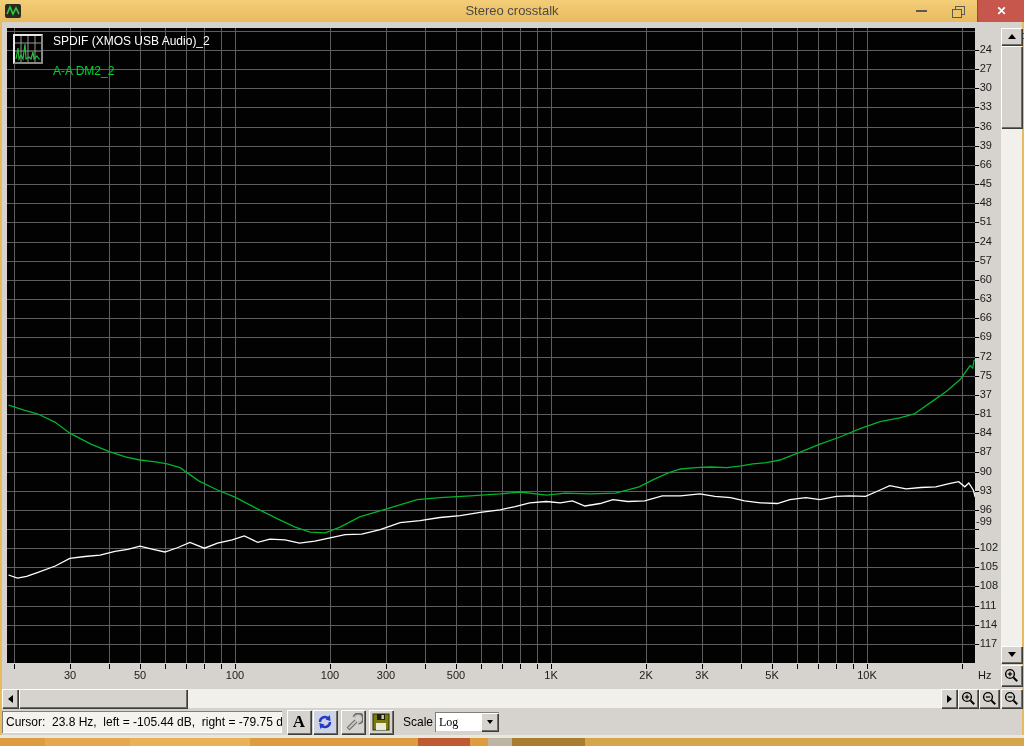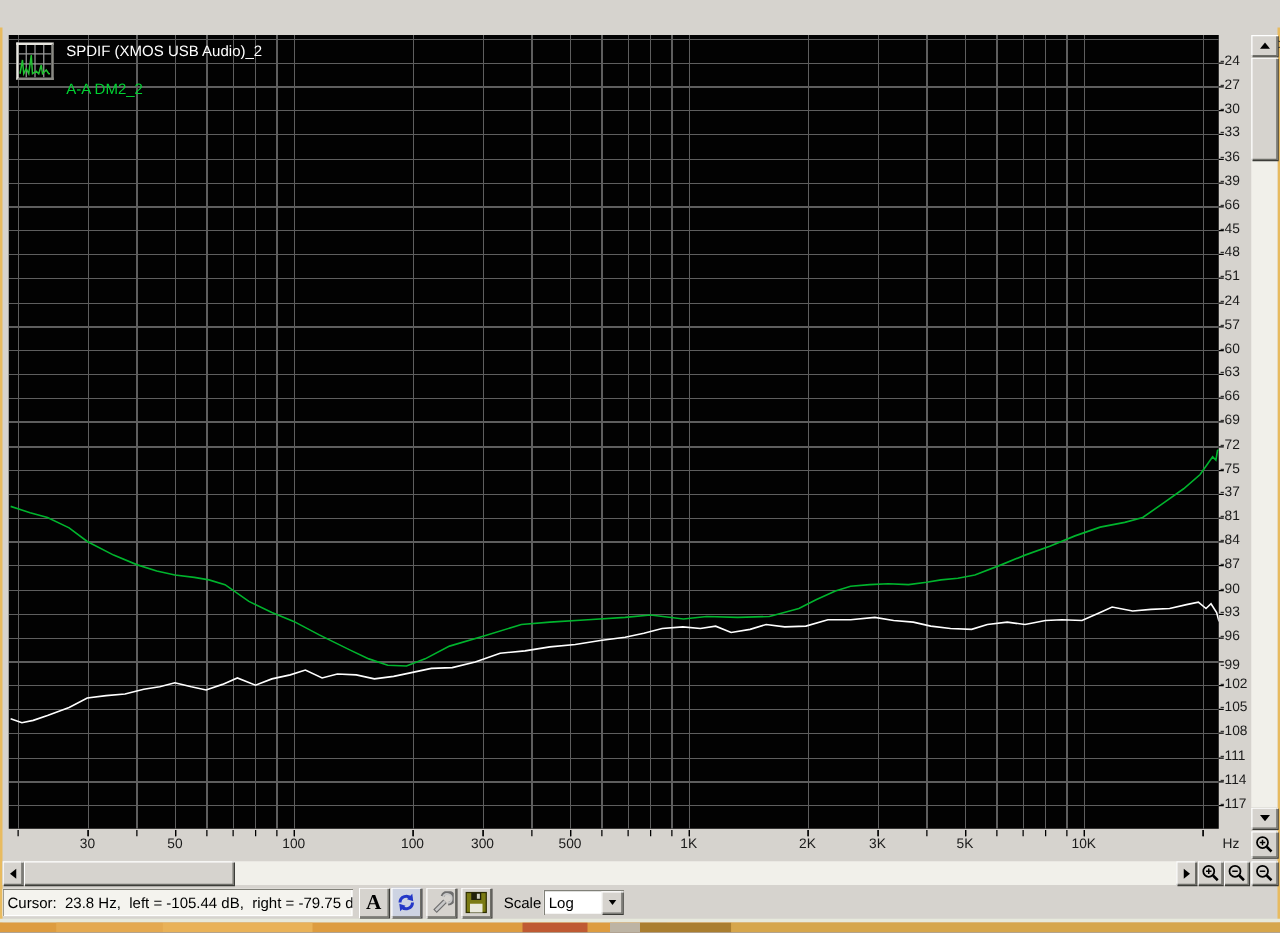--- a/index.html
+++ b/index.html
@@ -38,32 +38,51 @@
   .tri-down{width:0;height:0;border:4px solid transparent;border-top:5px solid #000;margin-bottom:-4px;}
   .tri-left{width:0;height:0;border:4px solid transparent;border-right:5px solid #000;margin-left:-4px;}
   .tri-right{width:0;height:0;border:4px solid transparent;border-left:5px solid #000;margin-right:-4px;}
   .statusbox{position:absolute;left:2px;top:711px;width:280px;height:22px;font-size:12px;
     color:#000;white-space:pre;line-height:22px;padding-left:4px;box-sizing:border-box;overflow:hidden;}
   .toolbtn{position:absolute;top:710px;width:24px;height:24px;display:flex;align-items:center;justify-content:center;}
   .fontA{font-family:"Liberation Serif",serif;font-weight:bold;font-size:17px;color:#000;}
   .scalelabel{position:absolute;left:403px;top:715px;font-size:12px;color:#000;}
   .combo{position:absolute;left:435px;top:712px;width:64px;height:20px;background:#fff;
     box-shadow:inset 1px 1px 0 #808078,inset -1px -1px 0 #d6d3ce;box-sizing:border-box;}
-  .combo .val{position:absolute;left:4px;top:3px;font-size:12px;color:#000;}
+  .combo .val{position:absolute;left:4px;top:3px;font-size:12px;color:#000;font-family:Liberation Serif, serif;}
   .combo .drop{position:absolute;right:1px;top:1px;width:17px;height:18px;display:flex;align-items:center;justify-content:center;}
   .tri-sm{width:0;height:0;border:3px solid transparent;border-top:4px solid #000;margin-bottom:-3px;}
   .taskbar{position:absolute;left:0;top:738px;width:1024px;height:8px;background:#dd9c40;overflow:hidden;}
   .tseg{position:absolute;top:0;height:8px;}
   svg{display:block;}
 </style>
 </head>
 <body>
 
 <div class="window">
 
+  <div class="titlebar">
+    <svg class="appicon" viewBox="0 0 16 16">
+      <rect x="0" y="1" width="16" height="14" rx="2" fill="#2a2a22"></rect>
+      <polyline points="2,11 5,4 8,11 11,5 14,11" fill="none" stroke="#30cc40" stroke-width="1.6"></polyline>
+    </svg>
+    <div class="title">Stereo crosstalk</div>
+    <div class="wbtn" style="left:908px;width:26px;">
+      <div class="minglyph"></div>
+    </div>
+    <div class="wbtn" style="left:944px;width:26px;">
+      <div class="restoreglyph">
+          <div class="r1"></div>
+          <div class="r2"></div>
+        </div>
+    </div>
+    <div class="wbtn closebtn" style="left:977px;width:47px;">
+      <span>✕</span>
+    </div>
+  </div>
 
   <div class="bord" style="left:0;top:22px;width:2px;height:716px;"></div>
   <div class="bord" style="left:1022px;top:22px;width:2px;height:716px;"></div>
 
   <div class="plot">
     <svg id="chart-svg" width="968" height="635">
         <line x1="7.5" y1="0" x2="7.5" y2="635" stroke="#5e5e5e" stroke-width="1" shape-rendering="crispEdges"></line>
         <line x1="63.5" y1="0" x2="63.5" y2="635" stroke="#5e5e5e" stroke-width="1" shape-rendering="crispEdges"></line>
         <line x1="102.5" y1="0" x2="102.5" y2="635" stroke="#5e5e5e" stroke-width="1" shape-rendering="crispEdges"></line>
         <line x1="133.5" y1="0" x2="133.5" y2="635" stroke="#5e5e5e" stroke-width="1" shape-rendering="crispEdges"></line>
@@ -188,21 +207,21 @@
       <div class="ylabel" style="left: 976px; top: 426.2px;">-84</div>
       <div class="ytick" style="left: 975px; top: 433px;"></div>
       <div class="ylabel" style="left: 976px; top: 445.36px;">-87</div>
       <div class="ytick" style="left: 975px; top: 452px;"></div>
       <div class="ylabel" style="left: 976px; top: 464.52px;">-90</div>
       <div class="ytick" style="left: 975px; top: 472px;"></div>
       <div class="ylabel" style="left: 976px; top: 483.68px;">-93</div>
       <div class="ytick" style="left: 975px; top: 491px;"></div>
       <div class="ylabel" style="left: 976px; top: 502.84px;">-96</div>
       <div class="ytick" style="left: 975px; top: 510px;"></div>
-      <div class="ylabel" style="left: 976px; top: 526px;">-99</div>
+      <div class="ylabel" style="left: 976px; top: 515px;">-99</div>
       <div class="ytick" style="left: 975px; top: 529px;"></div>
       <div class="ylabel" style="left: 976px; top: 541.16px;">-102</div>
       <div class="ytick" style="left: 975px; top: 548px;"></div>
       <div class="ylabel" style="left: 976px; top: 560.32px;">-105</div>
       <div class="ytick" style="left: 975px; top: 567px;"></div>
       <div class="ylabel" style="left: 976px; top: 579.48px;">-108</div>
       <div class="ytick" style="left: 975px; top: 586px;"></div>
       <div class="ylabel" style="left: 976px; top: 598.64px;">-111</div>
       <div class="ytick" style="left: 975px; top: 606px;"></div>
       <div class="ylabel" style="left: 976px; top: 617.8px;">-114</div>

